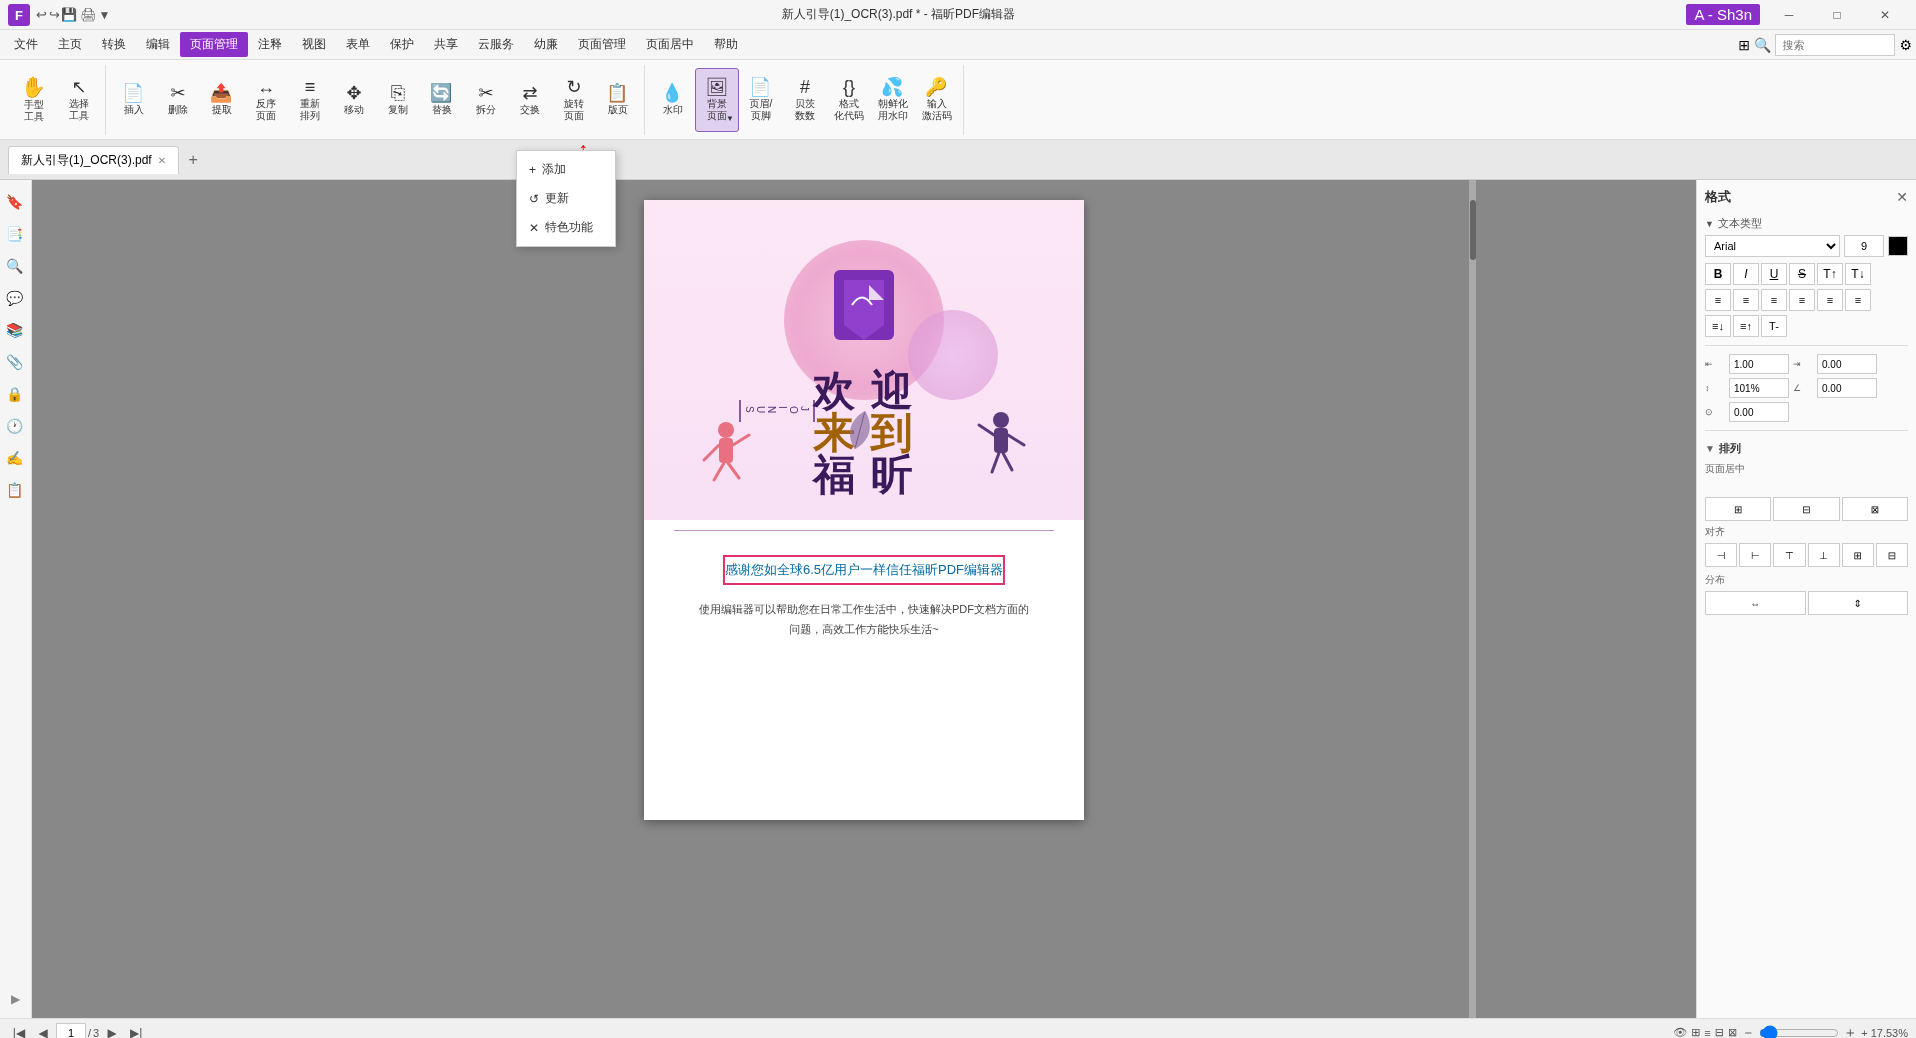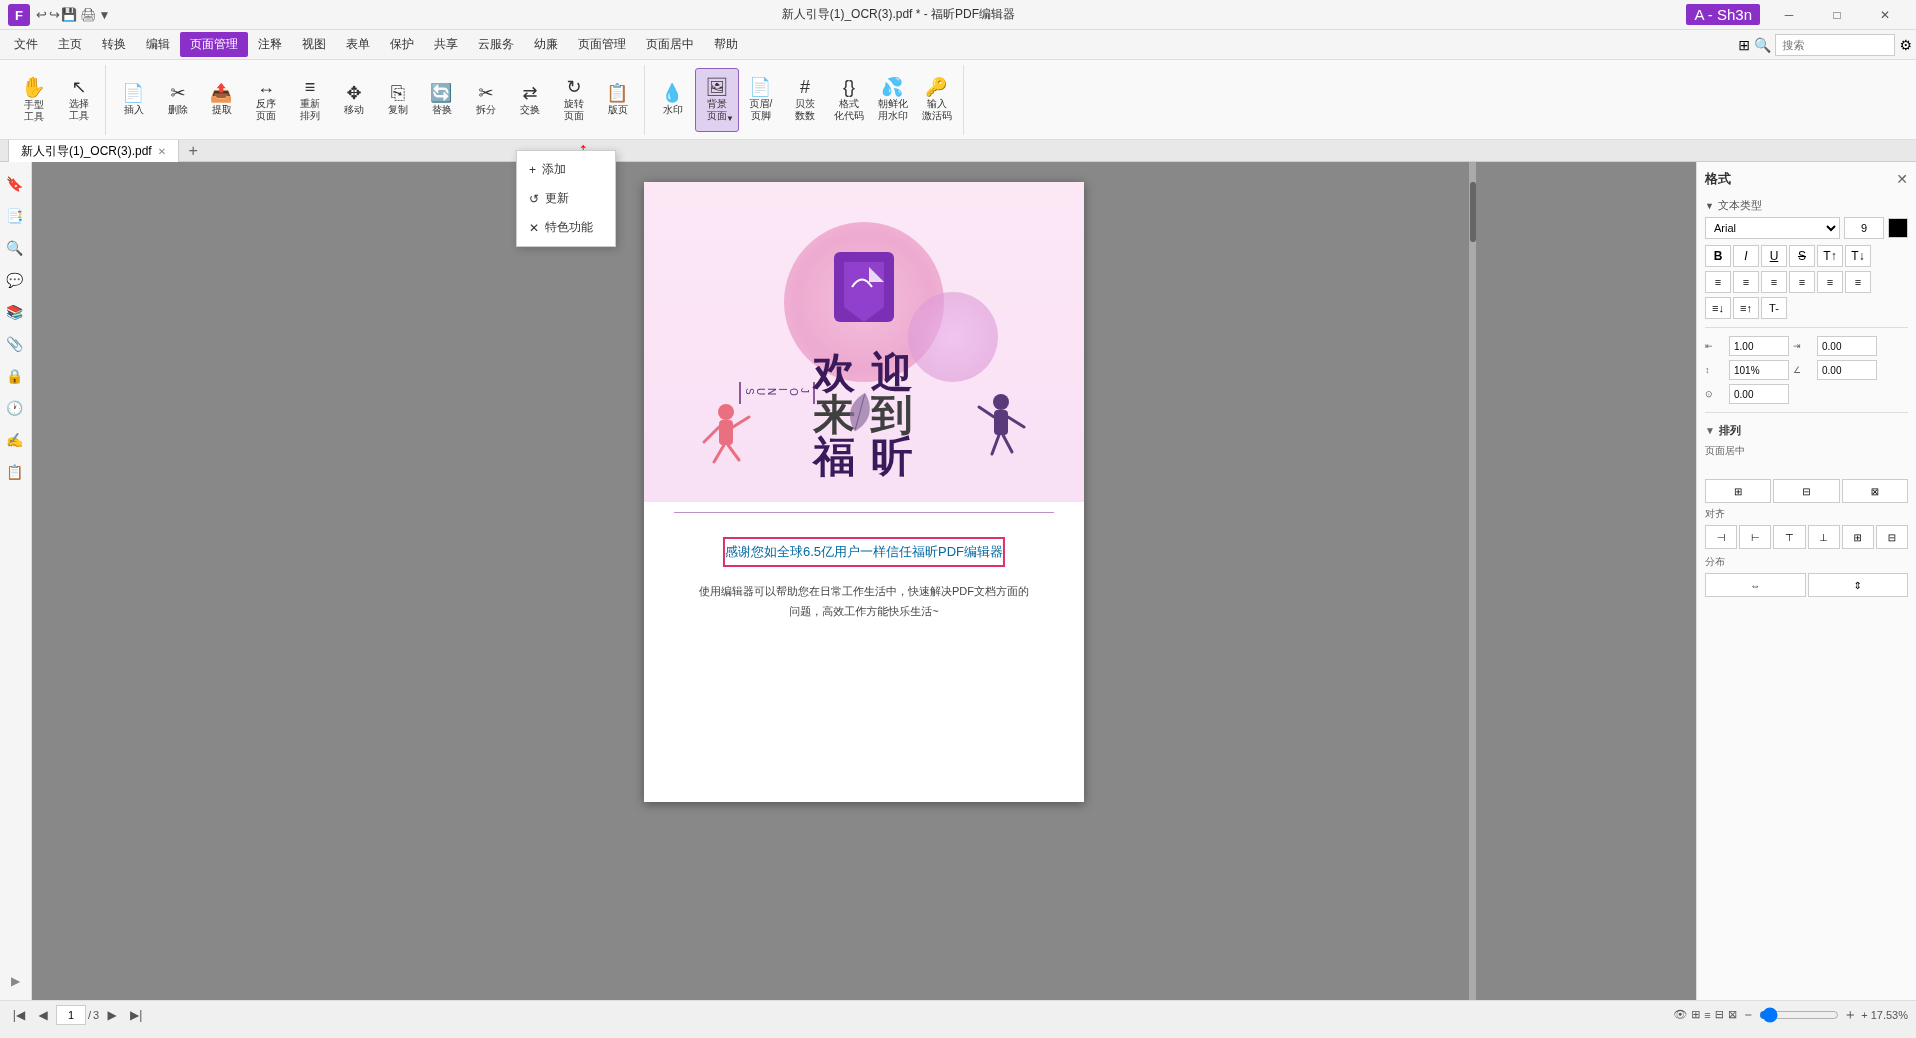--- a/index.html
+++ b/index.html
@@ -102,21 +102,21 @@
       position: absolute;
       top: 78px;
       left: 578px;
       color: red;
       font-size: 20px;
       font-weight: bold;
     }
 
     
     #tabbar {
-      height: 22px;
+      height: 40px;
       background: #e8e8e8;
       display: flex;
       align-items: center;
       padding: 0 8px;
       gap: 2px;
       border-bottom: 1px solid #ccc;
     }
     .tab {
       height: 28px;
       background: white;
@@ -593,21 +593,21 @@
             <polygon points="10,10 50,10 50,55 30,70 10,55" fill="#9040cc"></polygon>
             <path d="M35 15 L50 30 L35 30 Z" fill="white" opacity="0.8"></path>
             <path d="M18 35 Q28 20 38 35" stroke="white" stroke-width="2" fill="none"></path>
           </svg>
         </div>
 
         <div class="pdf-join-us">J<br>O<br>I<br>N<br>U<br>S</div>
 
         <div class="pdf-big-text" style="writing-mode:horizontal-tb;top:170px;left:50%;transform:translateX(-50%);font-size:42px;letter-spacing:2px;line-height:1;color:#3a1a5a;white-space:nowrap;">
           <span style="display:block;text-align:center;font-size:42px;font-weight:bold;color:#3a1a5a;">欢 迎</span>
-          <span style="display:block;text-align:center;font-size:42px;font-weight:bold;color:#404040;">来 到</span>
+          <span style="display:block;text-align:center;font-size:42px;font-weight:bold;color:#a16207;">来 到</span>
           <span style="display:block;text-align:center;font-size:42px;font-weight:bold;color:#3a1a5a;">福 昕</span>
         </div>
 
         <div class="pdf-leaf">
           <svg width="30" height="40" viewBox="0 0 30 40">
             <path d="M15 0 C5 10 0 25 15 40 C30 25 25 10 15 0Z" fill="#9070a0" opacity="0.7"></path>
             <line x1="15" y1="2" x2="15" y2="38" stroke="#7a5a8a" stroke-width="1"></line>
           </svg>
         </div>
 

